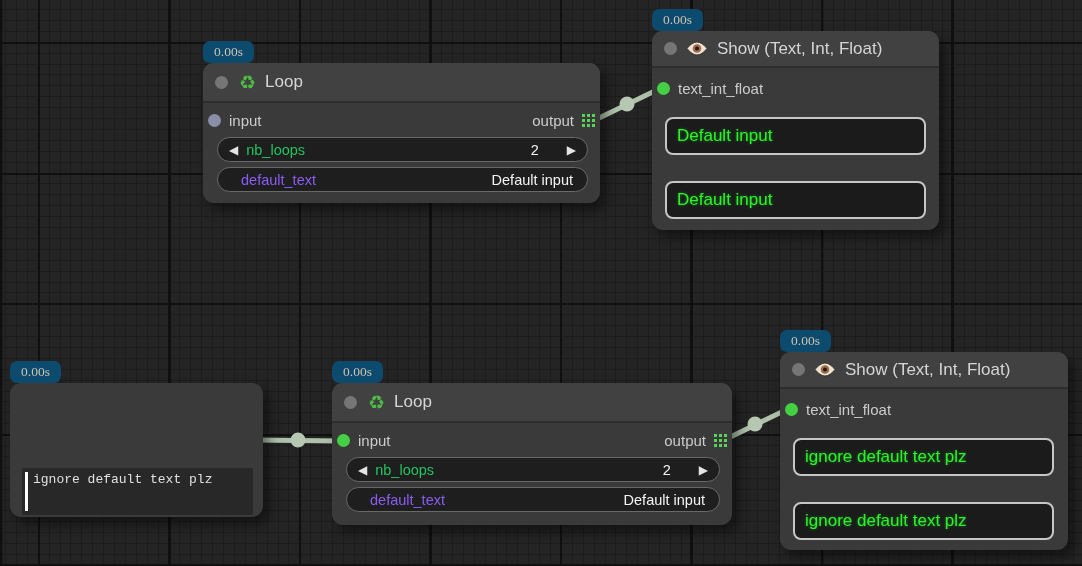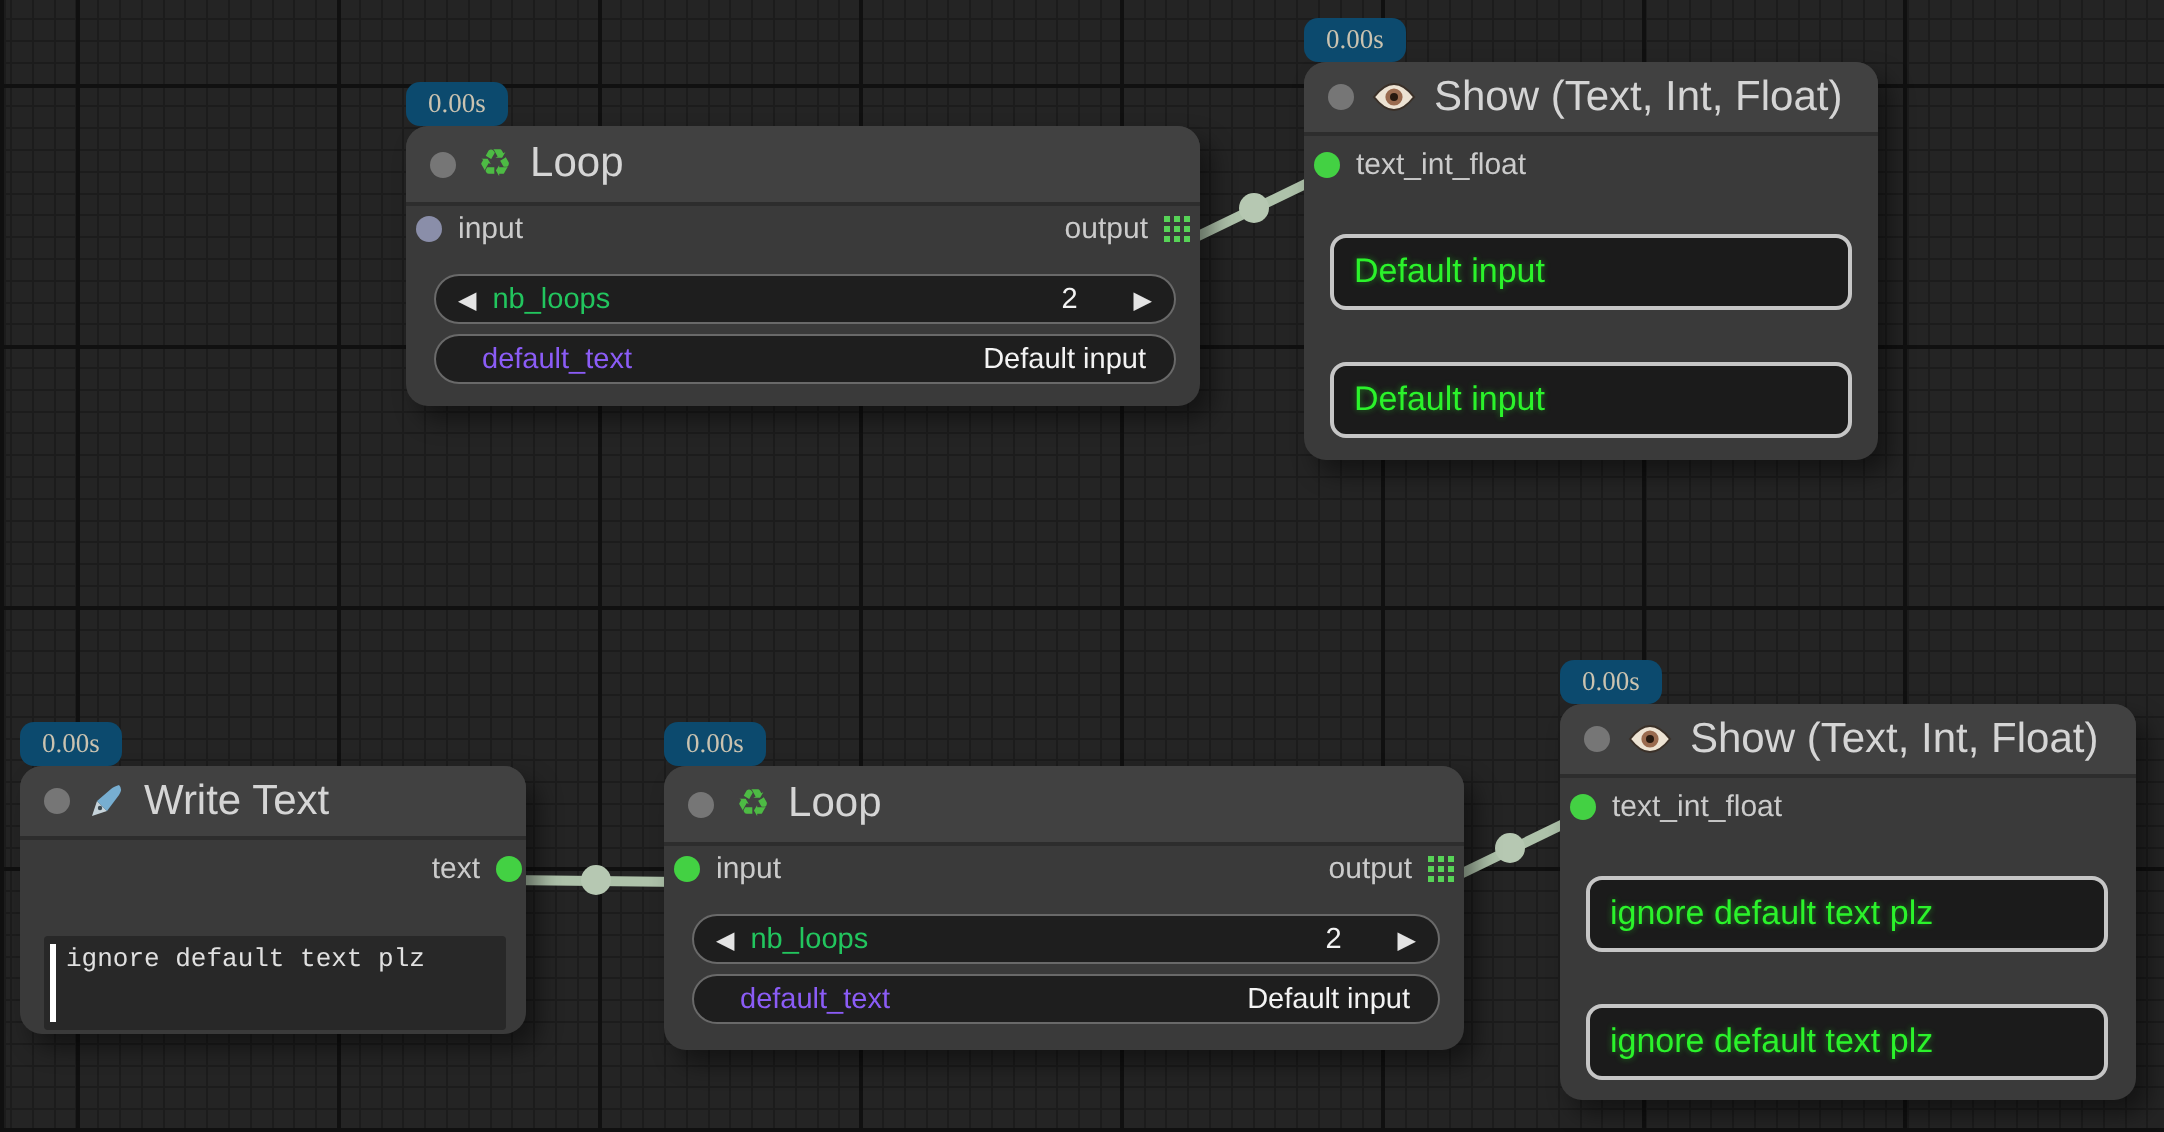--- a/index.html
+++ b/index.html
@@ -31,23 +31,23 @@
     z-index:-1;
   }
   .node-header{
     height:40px;background:#414141;border-radius:11px 11px 0 0;
     display:flex;align-items:center;padding:0 12px;gap:9px;
     border-bottom:2px solid #2d2d2d;box-sizing:border-box;
   }
   .hdr37{height:37px;}
   .collapse-dot{width:13px;height:13px;border-radius:50%;background:#767676;flex:none;}
   .node-icon{font-size:19px;line-height:19px;color:#4dbb44;margin-left:2px;}
-  .node-title{font-size:21px;color:#d5d5d5;white-space:nowrap;}
-
-  .slot-row{display:flex;align-items:flex-start;justify-content:space-between;
+  .node-title{font-size:17px;color:#d5d5d5;white-space:nowrap;}
+
+  .slot-row{display:flex;align-items:center;justify-content:space-between;
     height:28px;margin-top:3px;padding:0 5px;}
   .slot{display:flex;align-items:center;gap:8px;font-size:15px;color:#cbcbcb;}
   .slot-dot{width:13px;height:13px;border-radius:50%;flex:none;}
   .dot-green{background:#43d143;}
   .dot-gray{background:#8a8ea9;}
   .grid-icon{display:block;}
 
   .pill{
     margin:3px 12px 5px 14px;height:25px;border:1px solid #696969;border-radius:13px;
     background:#1e1e1e;display:flex;align-items:center;padding:0 11px;
@@ -147,35 +147,20 @@
         <span class="slot-dot dot-green"></span>
         <span>text_int_float</span>
       </div>
     </div>
     <div class="show-box box1">Default input</div>
     <div class="show-box box2">Default input</div>
   </div>
 
   <div class="node" style="left:10px;top:383px;width:253px;height:134px;">
     <div class="badge">0.00s</div>
-    <div class="node-header hdr37">
-      <span class="collapse-dot"></span>
-      <svg width="19" height="19" viewBox="0 0 19 19">
-        <path d="M2 17 L4.5 9.5 L9.5 14.5 Z" fill="#c6d3da"></path>
-        <circle cx="6" cy="13" r="1.1" fill="#3b4a52"></circle>
-        <path d="M4.5 9.5 L9.5 14.5 L15.5 6.5 Q17.5 3.5 15.5 1.5 Q12.5 2.5 11.5 3.5 Z" fill="#77aed1"></path>
-      </svg>
-      <span class="node-title">Write Text</span>
-    </div>
-    <div class="slot-row out-row">
-      <div class="slot">
-        <span>text</span>
-        <span class="slot-dot dot-green"></span>
-      </div>
-    </div>
     <div class="write-area">
       <span class="caret"></span>
       <span>ignore default text plz</span>
     </div>
   </div>
 
   <div class="node" style="left:332px;top:383px;width:400px;height:142px;">
     <div class="badge">0.00s</div>
     <div class="node-header">
       <span class="collapse-dot"></span>

